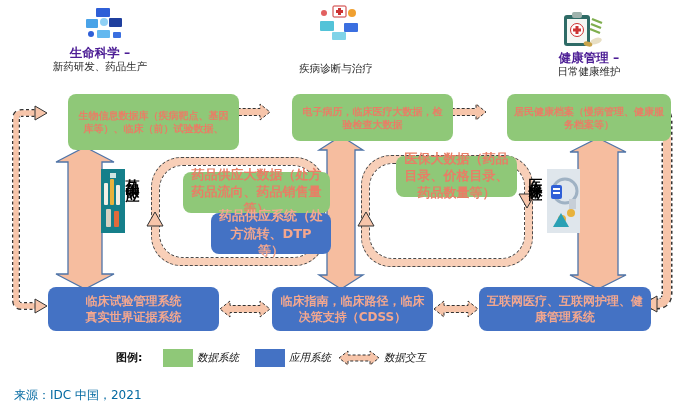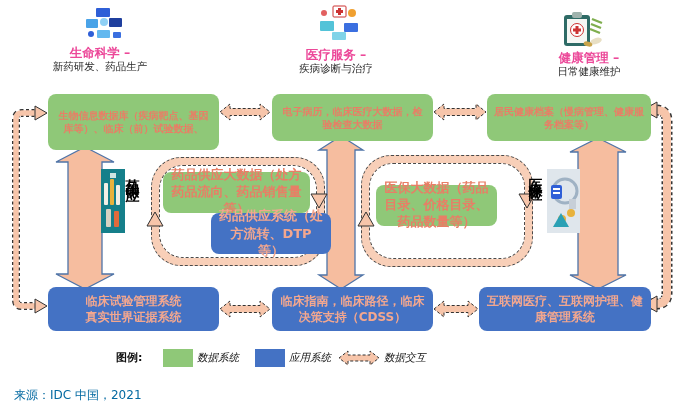--- a/index.html
+++ b/index.html
@@ -1,23 +1,23 @@
 <!DOCTYPE html>
 <html><head>
 <meta charset="utf-8">
 <style>
   html,body{margin:0;padding:0;background:#fff;}
   .canvas{position:relative;width:677px;height:413px;background:#ffffff;overflow:hidden;
           font-family:"DejaVu Sans","Liberation Sans",sans-serif;}
   .abs{position:absolute;}
-  .hdr-title{font-weight:bold;font-size:12.5px;color:#ec4899;text-align:center;white-space:nowrap;}
+  .hdr-title{font-weight:bold;font-size:12.5px;color:#4c1d95;text-align:center;white-space:nowrap;}
   .hdr-sub{font-size:10.5px;color:#2a2a2a;text-align:center;white-space:nowrap;}
   .gbox{background:#8fc878;border-radius:8px;color:#e7７e66;color:#e87e66;font-weight:bold;
         font-size:10px;line-height:1.3;display:flex;align-items:center;justify-content:center;
-        text-align:center;padding:2px 7px;box-sizing:border-box;z-index:3;}
+        text-align:center;padding:2px 7px;box-sizing:border-box;z-index:3;margin-left:20px;}
   .bbox{background:#4472c4;border-radius:8px;color:#f3a78f;font-weight:bold;
         font-size:12px;line-height:1.35;display:flex;flex-direction:column;align-items:center;justify-content:center;
         text-align:center;padding:2px 7px;box-sizing:border-box;z-index:3;}
   .small-in{font-size:13px;}
   .ring{position:absolute;background:#f8cfb8;border:1.4px dashed #4a4a4a;border-radius:30px;z-index:1;}
   .ring-inner{position:absolute;inset:7px;background:#ffffff;border:1.4px dashed #4a4a4a;border-radius:24px;}
   .vlabel{writing-mode:vertical-rl;text-orientation:upright;font-weight:bold;font-size:14px;
           letter-spacing:3px;color:#000;z-index:3;line-height:1;}
   .arrow-layer{position:absolute;left:0;top:0;z-index:2;}
   .legend-title{font-weight:bold;font-size:11px;color:#111;text-align:right;}
@@ -52,21 +52,20 @@
       <rect x="17" y="2" width="13" height="11" rx="1" fill="#ffffff" stroke="#cc3333"></rect>
       <rect x="22" y="4" width="3" height="7" fill="#cc3333"></rect>
       <rect x="20" y="6" width="7" height="3" fill="#cc3333"></rect>
       <rect x="4" y="17" width="14" height="10" rx="1" fill="#53c3d8"></rect>
       <rect x="28" y="19" width="14" height="9" rx="1" fill="#3b6fe0"></rect>
       <circle cx="36" cy="9" r="4" fill="#f0a030"></circle>
       <rect x="16" y="28" width="14" height="8" rx="1" fill="#7fd3e8"></rect>
       <circle cx="8" cy="9" r="3" fill="#e26060"></circle>
     </svg>
   </span>
-  <div class="abs hdr-title" style="left:266px;top:47px;width:140px;">医疗服务 –</div>
   <div class="abs hdr-sub" style="left:266px;top:62px;width:140px;">疾病诊断与治疗</div>
 
   <span class="abs photo" style="left:554px;top:11px;">
     <svg width="52" height="38" viewBox="0 0 52 38">
       <rect x="10" y="4" width="26" height="31" rx="3" fill="#2e6b66"></rect>
       <rect x="13" y="8" width="20" height="24" fill="#f5f7f4"></rect>
       <rect x="18" y="1" width="10" height="6" rx="2" fill="#9fb3ad"></rect>
       <circle cx="23" cy="19" r="6.5" fill="#ffffff" stroke="#cc3333"></circle>
       <rect x="21.5" y="15" width="3" height="8" fill="#cc3333"></rect>
       <rect x="19" y="17.5" width="8" height="3" fill="#cc3333"></rect>
@@ -139,21 +138,21 @@
   </span>
   <div class="abs vlabel" style="left:126px;top:167px;height:72px;">药品供应</div>
 
   <div class="abs gbox small-in" style="left:163px;top:172px;width:147px;height:41px;">
     <span>药品供应大数据（处方药品流向、药品销售量等）</span>
   </div>
   <div class="abs bbox small-in" style="left:163px;top:213px;width:120px;height:41px;margin-left:48px;">
     <span>药品供应系统（处方流转、DTP等）</span>
   </div>
 
-  <div class="abs gbox small-in" style="left:376px;top:185px;width:121px;height:41px;">
+  <div class="abs gbox small-in" style="left:376px;top:156px;width:121px;height:41px;">
     <span>医保大数据（药品目录、价格目录、药品数量等）</span>
   </div>
   <div class="abs vlabel" style="left:529px;top:167px;height:72px;">医疗保险</div>
   <span class="abs photo" style="left:547px;top:169px;">
     <svg width="33" height="64" viewBox="0 0 33 64">
       <rect x="0" y="0" width="33" height="64" fill="#dfe6ec"></rect>
       <circle cx="18" cy="22" r="12" fill="none" stroke="#9fb2c4" stroke-width="3"></circle>
       <rect x="4" y="16" width="11" height="14" rx="2" fill="#2f5fd7"></rect>
       <rect x="6" y="19" width="7" height="2" fill="#fff"></rect>
       <rect x="6" y="23" width="7" height="2" fill="#fff"></rect>

